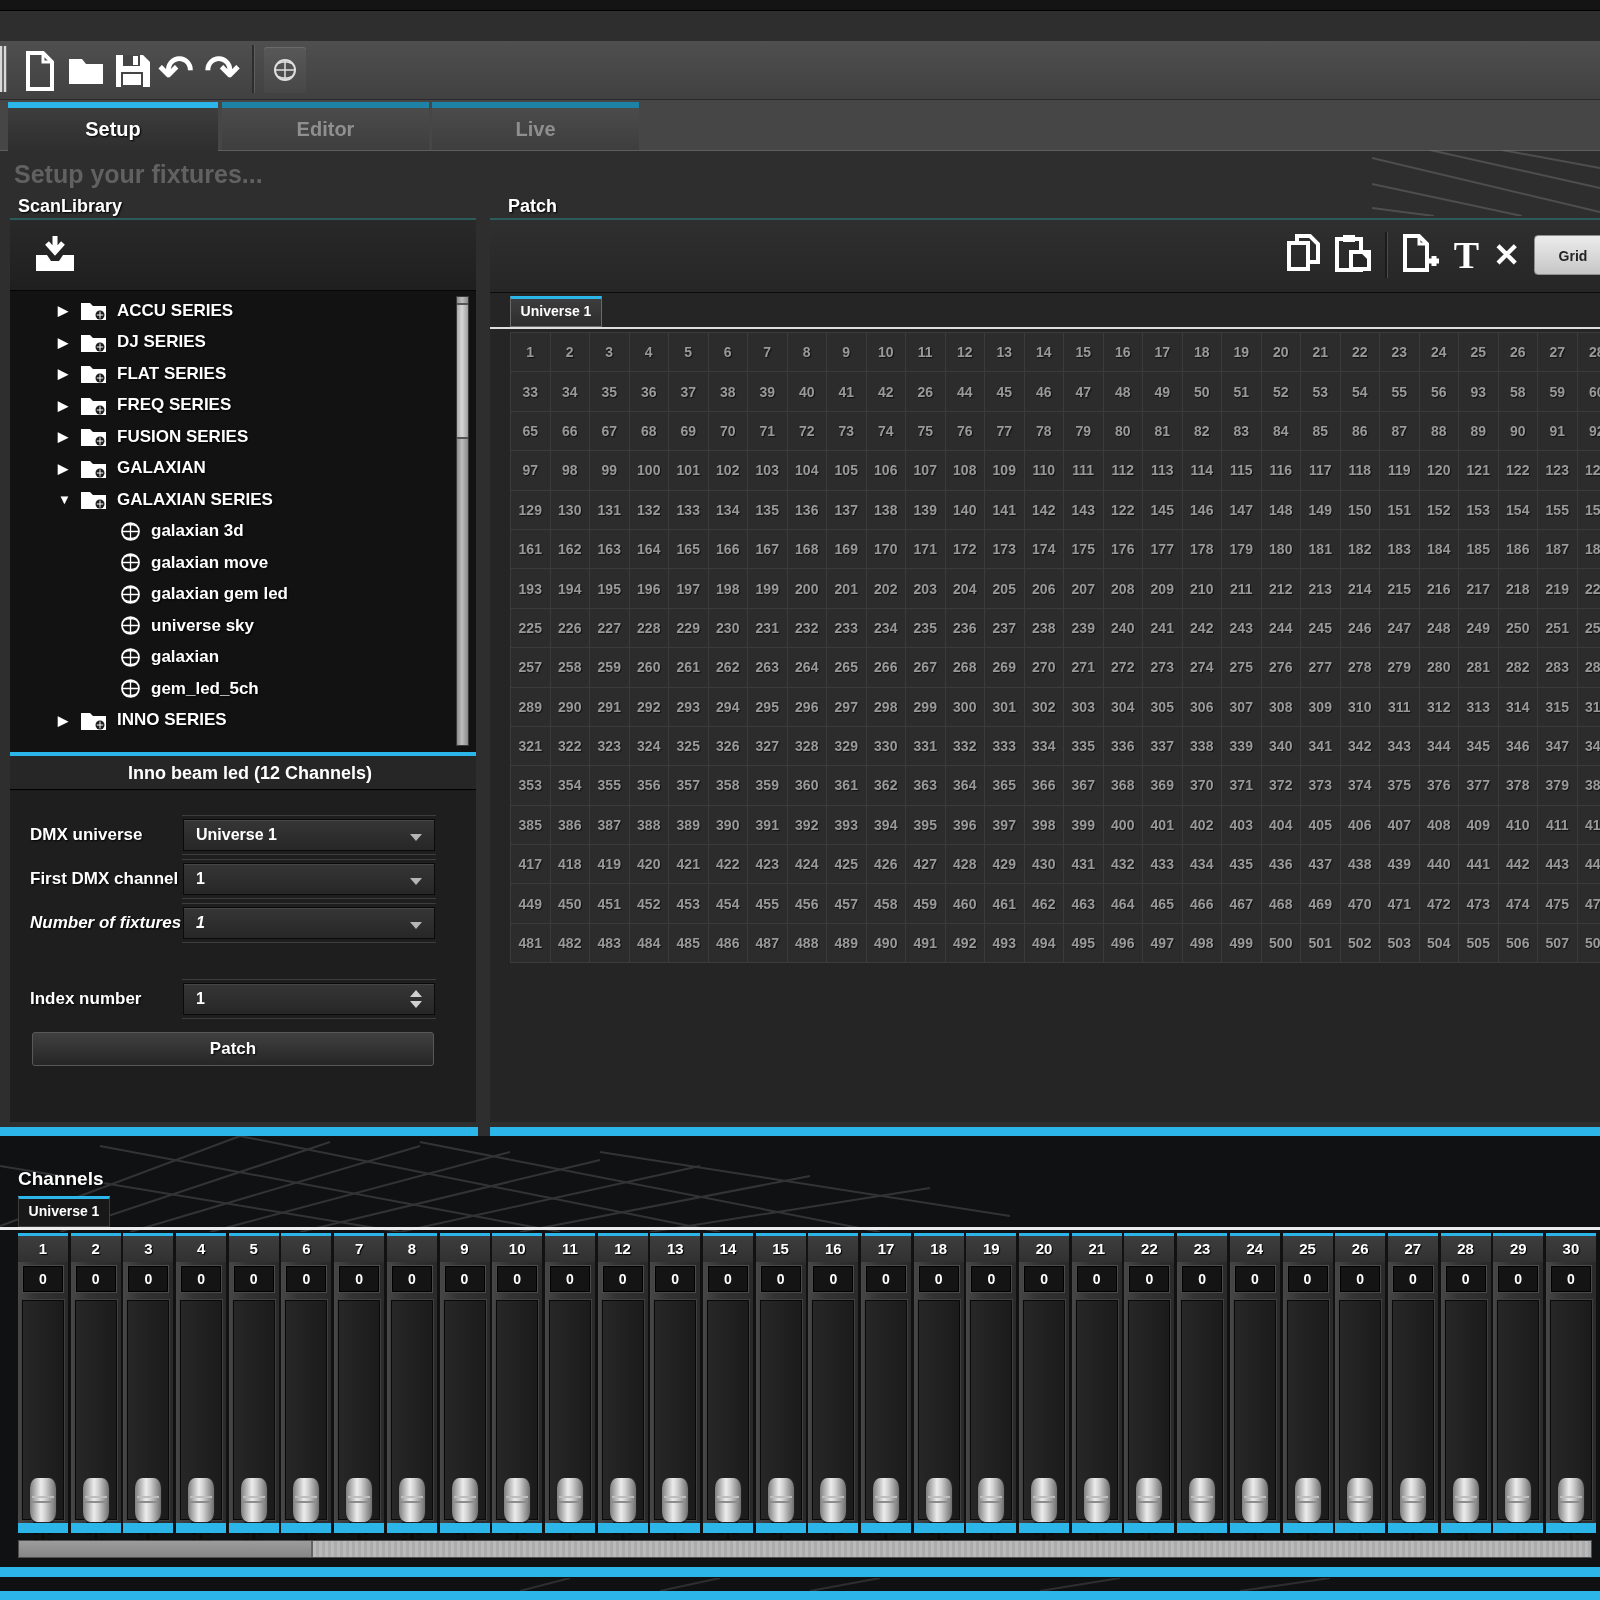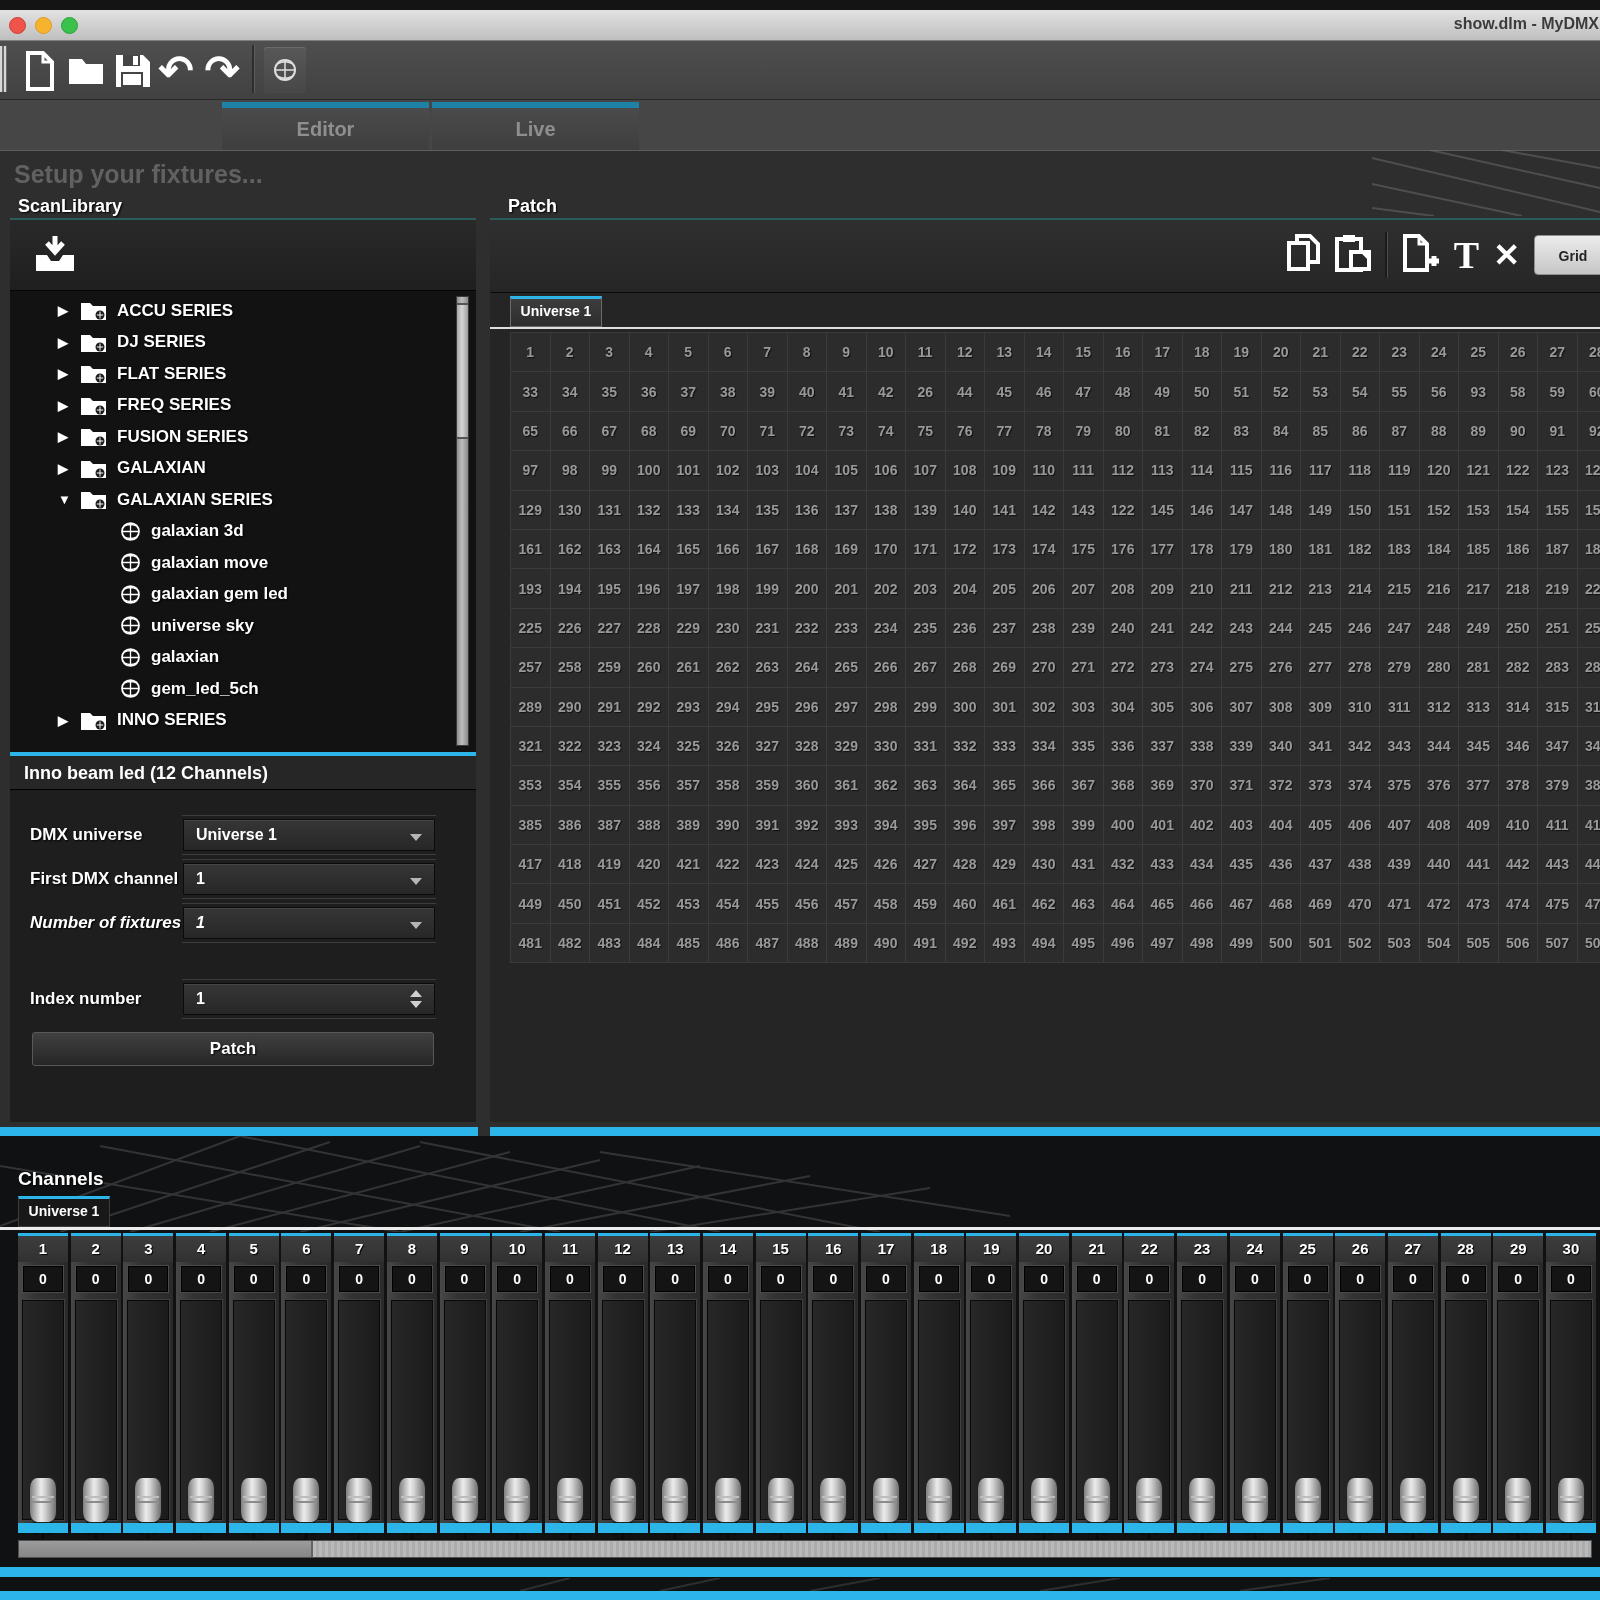--- a/index.html
+++ b/index.html
@@ -49,21 +49,21 @@
   .tree-row{height:31.5px;display:flex;align-items:center;color:#fff;font-weight:bold;font-size:17px;}
   .tree-row .arrow{width:16px;margin-left:48px;font-size:13px;color:#fff;}
   .tree-row .icon{margin-left:6px;display:flex;}
   .tree-row.fixture .icon{margin-left:110px;}
   .tree-row .lbl{margin-left:10px;white-space:nowrap;text-shadow:1px 1px 2px #000;}
   .tree-scroll{position:absolute;right:7px;top:76px;width:11px;height:448px;
     background:linear-gradient(90deg,#8d8d8d,#bdbdbd 45%,#8a8a8a);border:1px solid #3a3a3a;}
   .tree-thumb{position:absolute;left:0;top:6px;width:100%;height:132px;background:linear-gradient(90deg,#a9a9a9,#d6d6d6 45%,#9d9d9d);border-top:2px solid #555;border-bottom:2px solid #555;box-shadow:0 24px 0 -22px #555;}
   .scan-divider{position:absolute;left:0;top:532px;width:100%;height:4px;background:#2cb5e8;}
   .fixture-bar{position:absolute;left:0;top:536px;width:100%;height:34px;background:#262626;border-bottom:1px solid #000;
-    color:#fff;font-size:18px;font-weight:bold;line-height:34px;padding-left:14px;box-sizing:border-box;}
+    color:#fff;font-size:18px;font-weight:bold;line-height:34px;padding-left:14px;box-sizing:border-box;text-align:center;}
   .settings{position:absolute;left:0;top:571px;width:100%;height:331px;background:#1e1e1e;}
   .srow{position:absolute;left:0;width:100%;height:34px;}
   .srow .lbl{position:absolute;left:20px;line-height:34px;font-size:17px;font-weight:bold;color:#fff;text-shadow:1px 1px 2px #000;}
   .ctrl{position:absolute;left:173px;top:1px;width:252px;height:32px;box-sizing:border-box;
     background:linear-gradient(#363636,#272727);border:1px solid #0b0b0b;
     box-shadow:inset 0 1px 0 #454545;color:#fff;font-size:16px;font-weight:bold;
     line-height:30px;padding-left:12px;}
   .ctrl::before{content:"";position:absolute;left:-2px;right:-2px;top:-5px;height:1px;background:#3d3d3d;}
   .ctrl::after{content:"";position:absolute;left:-2px;right:-2px;bottom:-5px;height:1px;background:#3d3d3d;}
   .caret{position:absolute;right:12px;top:14px;width:0;height:0;border-left:6px solid transparent;border-right:6px solid transparent;border-top:7px solid #b5b5b5;}
@@ -123,26 +123,20 @@
   .cyan3{left:0;top:1591px;width:1600px;height:9px;background:#2cb5e8;}
   svg.wire{pointer-events:none;}
 </style>
 </head>
 <body>
 
 <div class="screen">
 
   <div class="abs top-strip"></div>
 
-  <div class="abs titlebar">
-    <span class="light close"></span>
-    <span class="light min"></span>
-    <span class="light max"></span>
-    <span class="title-text">show.dlm - MyDMX</span>
-  </div>
 
   <div class="abs toolbar">
     <div class="tb-handle"></div>
     <div class="tb-icon" style="left:20px;">
       <svg width="32" height="40" viewBox="0 0 32 40">
         <path d="M4 2 h15 l9 9 v27 h-24 z" fill="none" stroke="#fff" stroke-width="4"></path>
         <path d="M19 2 v9 h9" fill="none" stroke="#fff" stroke-width="3"></path>
       </svg>
     </div>
     <div class="tb-icon" style="left:66px;">
@@ -168,20 +162,23 @@
     <div class="tb-sep"></div>
     <div class="tb-scanbtn">
       <svg width="26" height="26" viewBox="0 0 26 26">
         <circle cx="13" cy="13" r="10" fill="none" stroke="#dedede" stroke-width="2"></circle>
         <path d="M13 3 v20 M3.5 13 h19 M6 6.5 a15 15 0 0 1 14 0 M6 19.5 a15 15 0 0 0 14 0" stroke="#dedede" stroke-width="1.5" fill="none"></path>
       </svg>
     </div>
   </div>
 
   <div class="abs tabbar">
+    <div class="tab active">
+        <span class="tl">Setup</span>
+      </div>
     <div class="tab inactive i1">
         <span class="tl">Editor</span>
       </div>
     <div class="tab inactive i2">
         <span class="tl">Live</span>
       </div>
   </div>
 
   <svg class="abs wire" style="left:1372px;top:150px;" width="228" height="66">
     <g stroke="#757575" stroke-width="2" opacity="0.45" fill="none">

